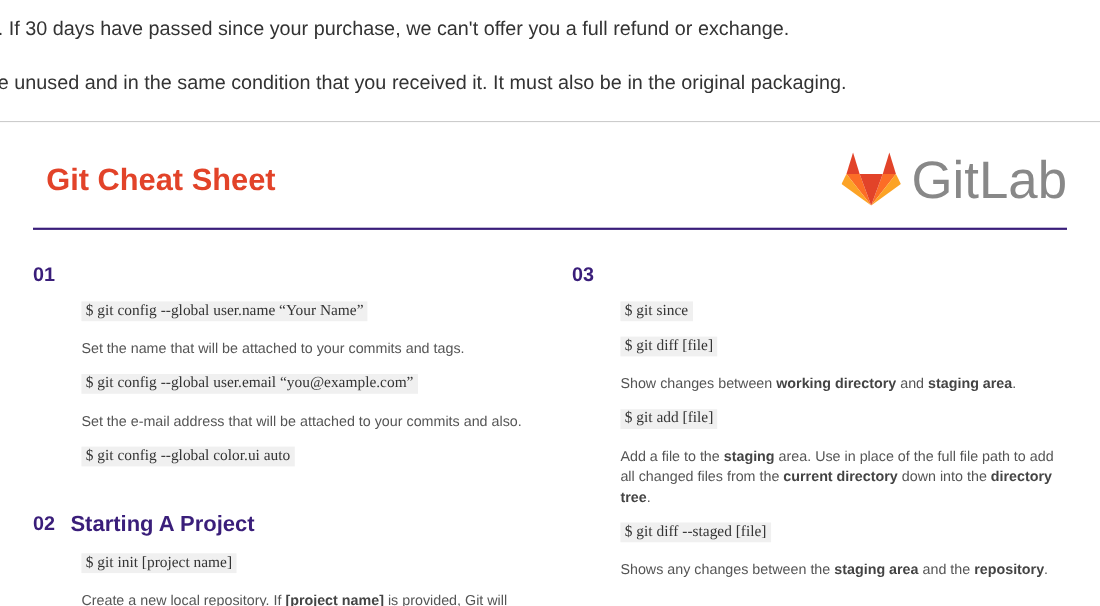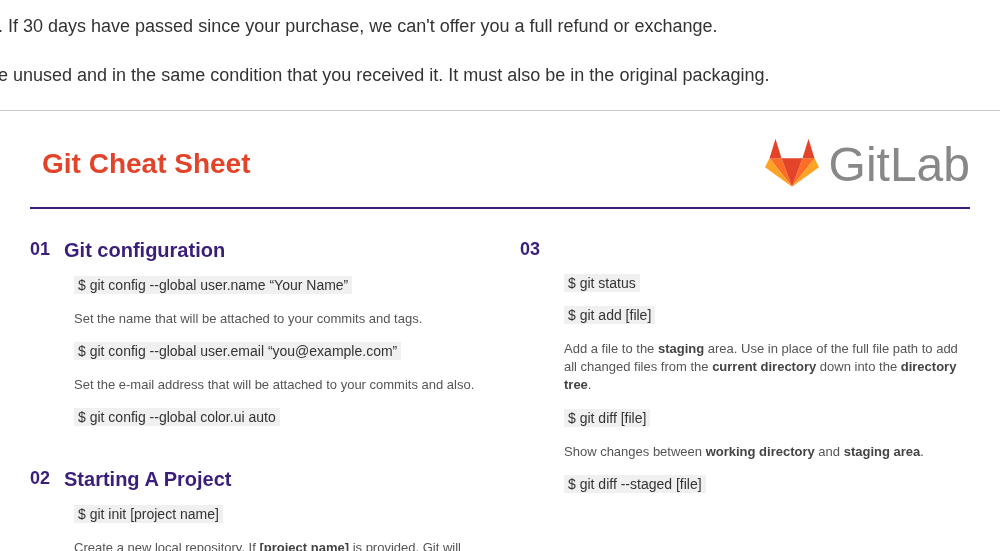--- a/index.html
+++ b/index.html
@@ -83,21 +83,21 @@
   .sec-title {
     color: #3a1e7a;
     font-weight: 800;
     font-size: 20px;
   }
   .entry {
     margin-bottom: 14px;
     margin-left: 44px;
   }
   .cmd {
-    font-family: Liberation Sans, sans-serif;
+    font-family: Liberation Serif, serif;
     font-size: 14px;
     background: #f0f0f0;
     padding: 1px 4px;
     display: block;
     width: fit-content;
     max-width: 100%;
     color: #333;
   }
   .desc {
     font-size: 13px;
@@ -139,21 +139,20 @@
   </div>
 
   <div class="purple-rule"></div>
 
   <div class="cols">
 
     <div class="col">
 
       <div class="section-head">
         <span class="sec-num">01</span>
-        <span class="sec-title">Git configuration</span>
       </div>
 
       <div class="entry">
         <span class="cmd">$ git config --global user.name “Your Name”</span>
         <div class="desc">Set the name that will be attached to your commits and tags.</div>
       </div>
 
       <div class="entry">
         <span class="cmd">$ git config --global user.email “you@example.com”</span>
         <div class="desc">Set the e-mail address that will be attached to your commits and also.</div>
@@ -179,37 +178,40 @@
 
     </div>
 
     <div class="col">
 
       <div class="section-head">
         <span class="sec-num">03</span>
       </div>
 
       <div class="entry">
-        <span class="cmd">$ git status</span>
+        <span class="cmd">$ git since</span>
+      </div>
+
+      <div class="entry">
+        <span class="cmd">$ git diff [file]</span>
+        <div class="desc">
+          <span>Show changes between </span><b>working directory</b><span> and </span><b>staging area</b><span>.</span>
+        </div>
       </div>
 
       <div class="entry">
         <span class="cmd">$ git add [file]</span>
         <div class="desc">
           <span>Add a file to the </span><b>staging</b><span> area. Use in place of the full file path to add all changed files from the </span><b>current directory</b><span> down into the </span><b>directory tree</b><span>.</span>
         </div>
       </div>
 
       <div class="entry">
-        <span class="cmd">$ git diff [file]</span>
-        <div class="desc">
-          <span>Show changes between </span><b>working directory</b><span> and </span><b>staging area</b><span>.</span>
-        </div>
-      </div>
-
-      <div class="entry">
         <span class="cmd">$ git diff --staged [file]</span>
+        <div class="desc">
+          <span>Shows any changes between the </span><b>staging area</b><span> and the </span><b>repository</b><span>.</span>
+        </div>
       </div>
 
     </div>
 
   </div>
 </div>
 
 </body></html>

